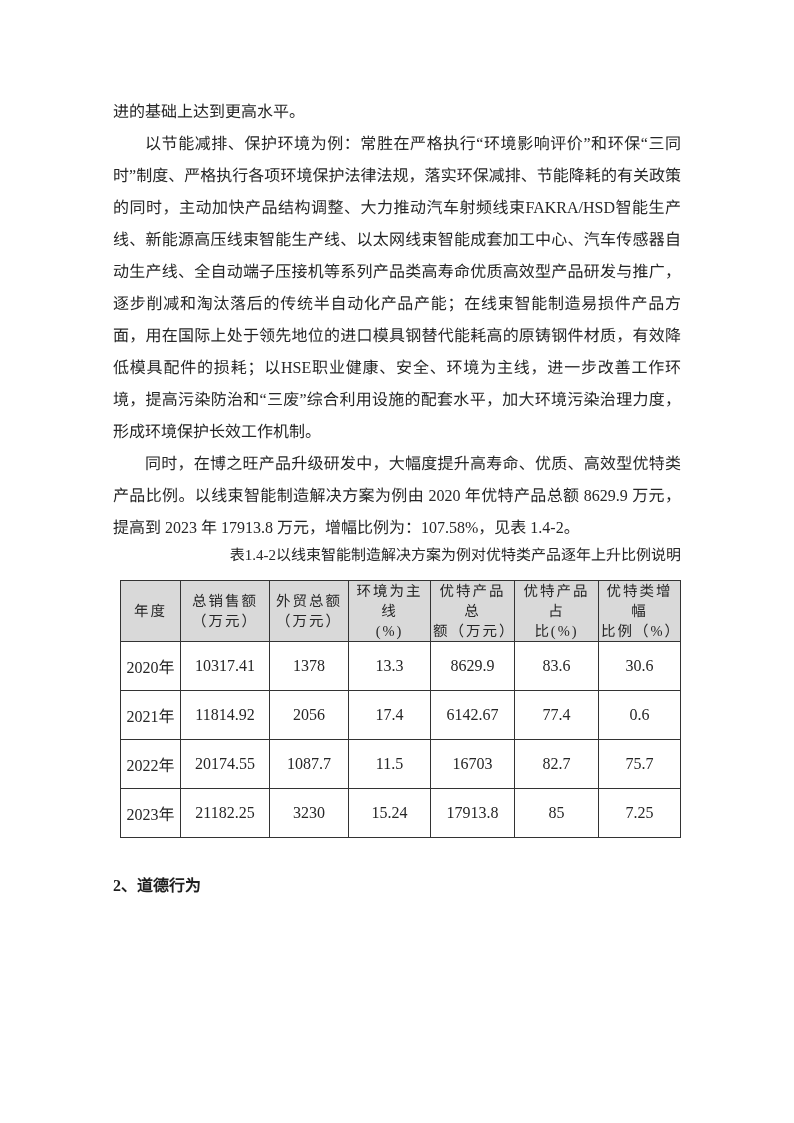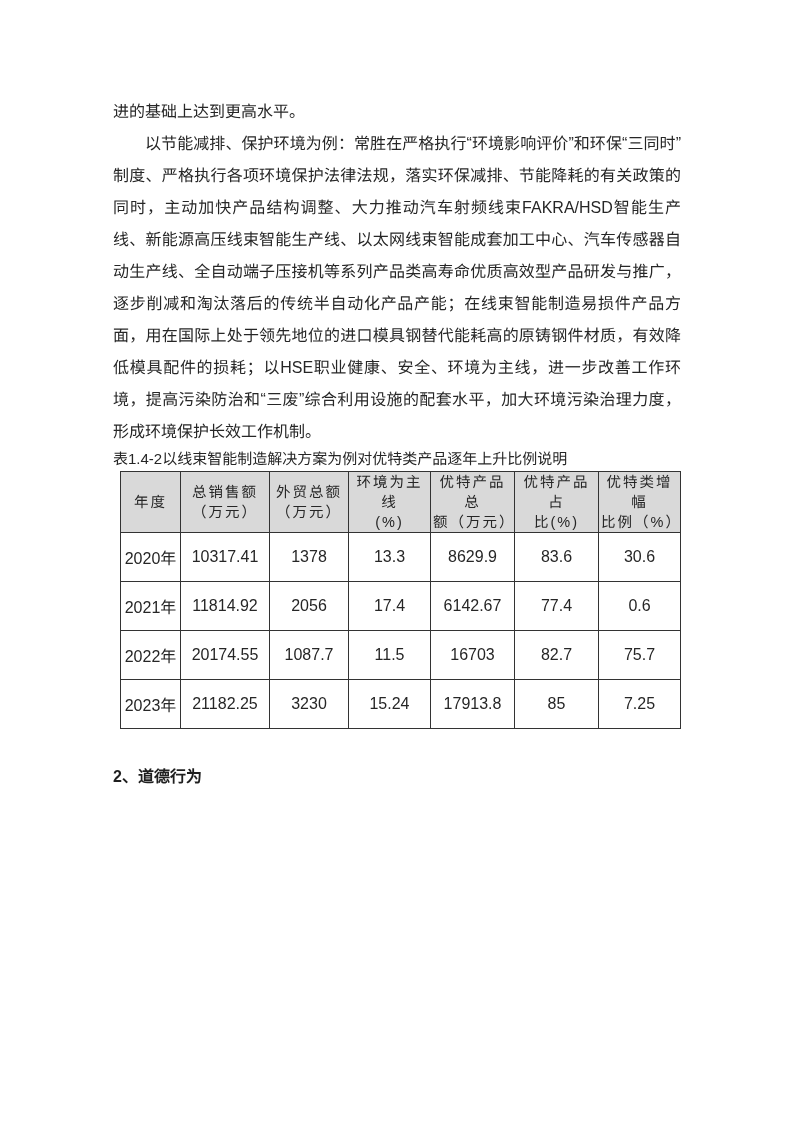--- a/index.html
+++ b/index.html
@@ -6,21 +6,21 @@
     margin: 0;
     padding: 0;
     background: #ffffff;
   }
   .doc {
     position: relative;
     width: 794px;
     height: 1123px;
     background: #ffffff;
     overflow: hidden;
-    font-family: Liberation Sans, sans-serif;
+    font-family: Liberation Serif, serif;
     color: #262626;
   }
   .content {
     position: absolute;
     left: 113px;
     top: 96px;
     width: 568px;
   }
   .body-p {
     margin: 0;
@@ -28,22 +28,22 @@
     line-height: 32px;
     text-align: justify;
     word-break: break-all;
   }
   .indent {
     text-indent: 32px;
   }
   .caption {
     font-size: 15px;
     line-height: 22px;
-    text-align: left;
-    margin: 0 0 1px 0;
+    text-align: right;
+    margin: 0 0 14px 0;
   }
   table.data-table {
     border-collapse: collapse;
     table-layout: fixed;
     margin-left: 7px;
     width: 560px;
   }
   table.data-table th,
   table.data-table td {
     border: 1px solid #333333;
@@ -85,20 +85,21 @@
 <body>
 
 <div class="doc">
   <div class="content">
 
     <p class="body-p">进的基础上达到更高水平。</p>
 
     <p class="body-p indent">以节能减排、保护环境为例：常胜在严格执行“环境影响评价”和环保“三同时”制度、严格执行各项环境保护法律法规，落实环保减排、节能降耗的有关政策的同时，主动加快产品结构调整、大力推动汽车射频线束FAKRA/HSD智能生产线、新能源高压线束智能生产线、以太网线束智能成套加工中心、汽车传感器自动生产线、全自动端子压接机等系列产品类高寿命优质高效型产品研发与推广，逐步削减和淘汰落后的传统半自动化产品产能；在线束智能制造易损件产品方面，用在国际上处于领先地位的进口模具钢替代能耗高的原铸钢件材质，有效降低模具配件的损耗；以HSE职业健康、安全、环境为主线，进一步改善工作环境，提高污染防治和“三废”综合利用设施的配套水平，加大环境污染治理力度，形成环境保护长效工作机制。</p>
 
 
+    <p class="body-p indent">同时，在博之旺产品升级研发中，大幅度提升高寿命、优质、高效型优特类产品比例。以线束智能制造解决方案为例由 2020 年优特产品总额 8629.9 万元，提高到 2023 年 17913.8 万元，增幅比例为：107.58%，见表 1.4-2。</p>
 
     <div class="caption">表1.4-2以线束智能制造解决方案为例对优特类产品逐年上升比例说明</div>
 
     <table class="data-table">
       <colgroup>
         <col style="width:60px">
         <col style="width:89px">
         <col style="width:79px">
         <col style="width:82px">
         <col style="width:84px">

